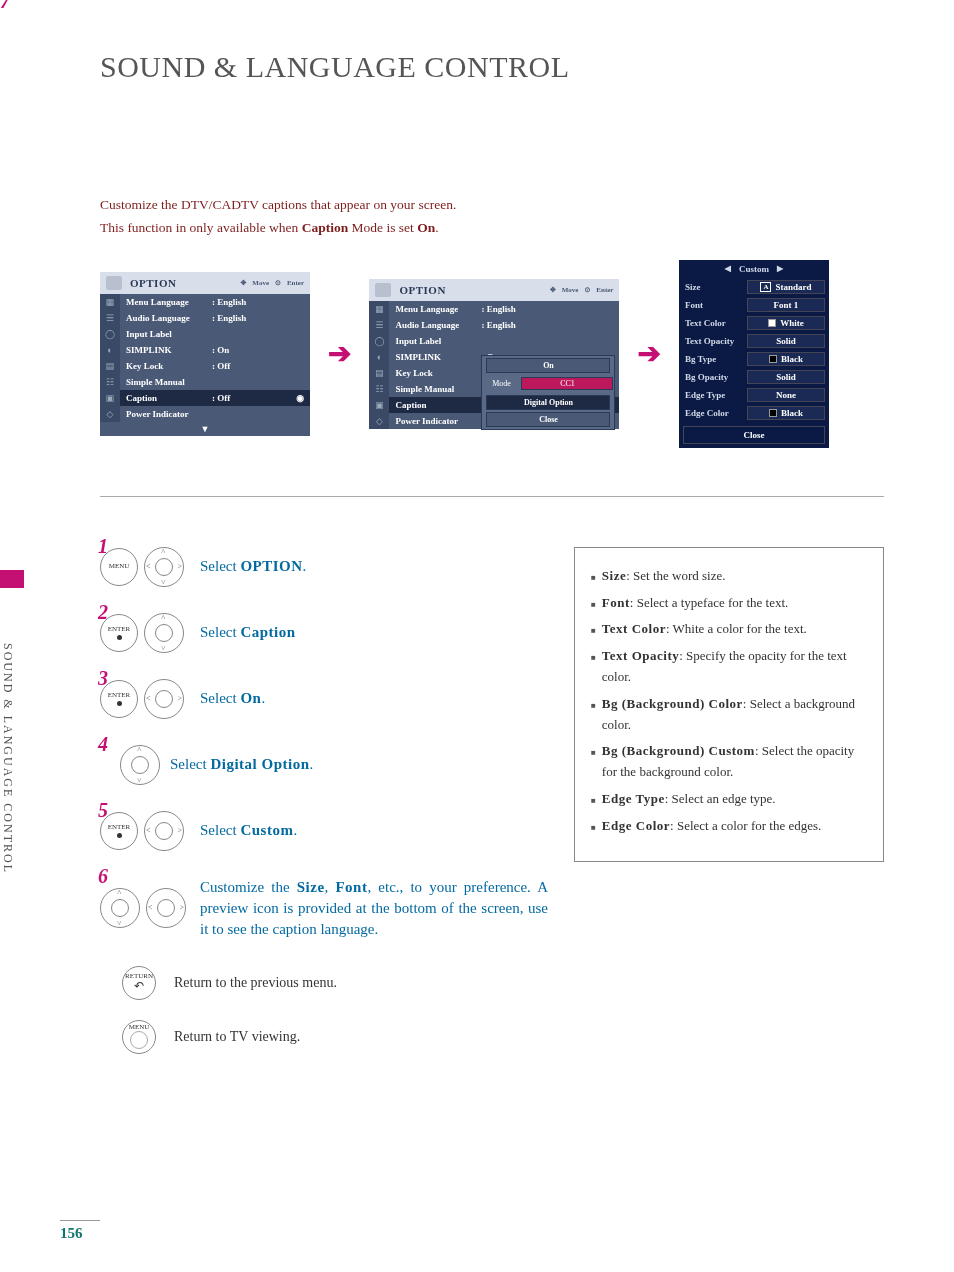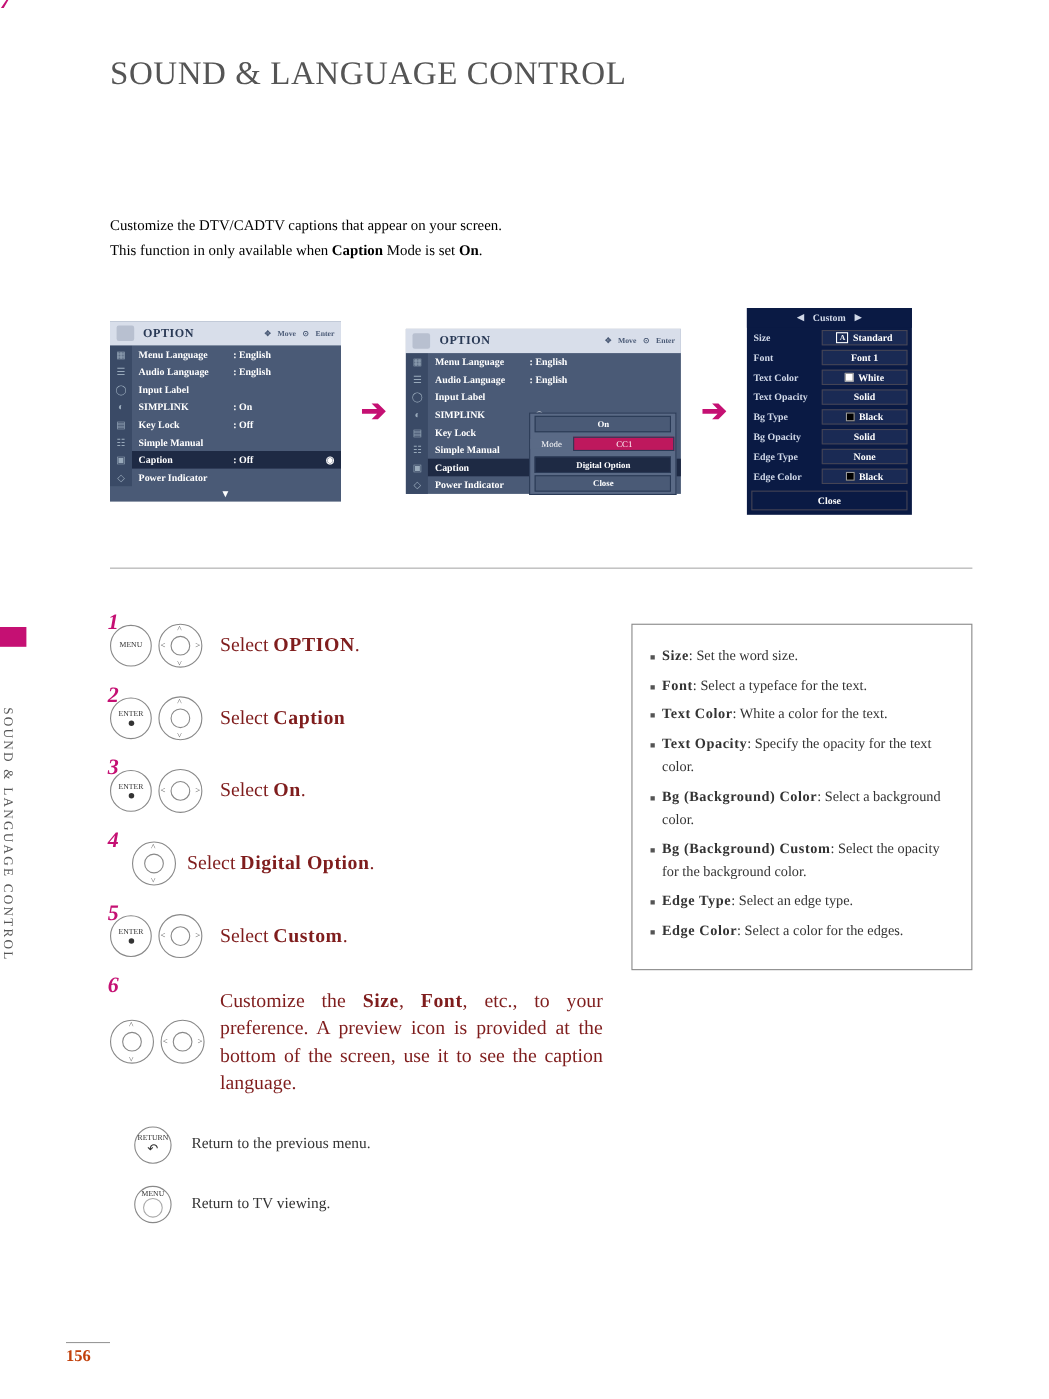--- a/index.html
+++ b/index.html
@@ -1,20 +1,20 @@
 <!DOCTYPE html>
 <html><head>
 <meta charset="utf-8">
 <style>
   * { box-sizing: border-box; margin: 0; padding: 0; }
   body { font-family: Georgia, "Times New Roman", serif; color: #333; background: #fff; width: 954px; height: 1272px; position: relative; }
   .page { padding: 50px 70px 40px 100px; position: relative; }
   .main-title { font-size: 30px; color: #555; letter-spacing: 0.5px; margin-bottom: 110px; font-weight: normal; }
   .section-title { font-size: 22px; color: #c51073; font-weight: bold; margin-bottom: 20px; letter-spacing: -1px;}
-  .intro { font-size: 13.5px; color: #000000; line-height: 1.7; margin-bottom: 40px; }
+  .intro { font-size: 13.5px; color: #7f1d1d; line-height: 1.7; margin-bottom: 20px; }
   .intro b { font-weight: bold; }
 
   .osd-row { display: flex; align-items: center; gap: 18px; }
   .osd-panel { background: #4a5a76; width: 210px; font-size: 9px; color: #fff; position: relative; }
   .osd-header { display: flex; align-items: center; background: #d8deea; color: #2a3a56; height: 22px; padding: 0 6px; font-weight: bold; position: relative; }
   .osd-header .hicon { width: 16px; height: 14px; background: #b8c0d0; margin-right: 8px; border-radius: 2px; }
   .osd-header .hlabel { font-size: 11px; letter-spacing: 0.5px; }
   .osd-header .hright { position: absolute; right: 6px; font-size: 7px; color: #4a5a76; display:flex; gap:6px; align-items:center;}
   .osd-body { display: flex; }
   .osd-icons { width: 20px; background: #3a4a66; display: flex; flex-direction: column; }
@@ -47,21 +47,21 @@
   .lowerleft { flex:1;}
   .lowerright { width:310px; border:1px solid #888; padding:18px 16px; font-size:13px; line-height:1.6; height:fit-content;}
   .lowerright ul { list-style:none;}
   .lowerright li { display:flex; margin-bottom:6px;}
   .lowerright li::before { content:"■"; font-size:8px; margin-right:6px; margin-top:6px; color:#555;}
   .lowerright b { letter-spacing:0.5px;}
 
   .step { display:flex; align-items:center; margin-bottom:26px; position:relative;}
   .step .num { color:#c51073; font-size:20px; font-style:italic; font-weight:bold; position:absolute; left:-2px; top:-12px;}
   .step .btns { display:flex; gap:6px; width:100px; align-items:center;}
-  .step .text { font-size:18px; color:#7f1d1d; flex:1;}
+  .step .text { font-size:15px; color:#0369a1; flex:1;}
   .step .text b { font-weight:bold; letter-spacing:0.5px;}
   .step.six .text { text-align:justify; line-height:1.4;}
 
   .rbtn { width:38px; height:38px; border:1px solid #888; border-radius:50%; display:flex; align-items:center; justify-content:center; font-size:7px; text-align:center; color:#333; background:#fff; flex-direction:column; line-height:1;}
   .rbtn.small { width:34px; height:34px;}
   .rbtn .dot { width:5px; height:5px; background:#333; border-radius:50%; margin-top:2px;}
   .rbtn.blank .innercirc { width:18px; height:18px; border:1px solid #aaa; border-radius:50%;}
   .dpad { width:40px; height:40px; position:relative;}
   .dpad .ring { width:40px; height:40px; border:1px solid #888; border-radius:50%; position:absolute;}
   .dpad .ctr { width:18px; height:18px; border:1px solid #888; border-radius:50%; position:absolute; top:11px; left:11px;}
@@ -74,21 +74,21 @@
   .footer-steps { margin-top:20px;}
   .fstep { display:flex; align-items:center; margin-bottom:20px;}
   .fstep .btnhold { width:56px; display:flex; justify-content:flex-end; position:relative;}
   .fstep .num { color:#c51073; font-size:20px; font-style:italic; font-weight:bold; position:absolute; left:0px; top:-10px;}
   .fstep .text { font-size:14px; margin-left:18px;}
 
   .sidetab { position:absolute; left:0; top:570px; width:24px; height:350px;}
   .sidetab .pink { width:24px; height:18px; background:#c51073;}
   .sidetab .txt { writing-mode: vertical-rl; font-size:12px; letter-spacing:2px; color:#555; margin-top:10px; text-align:center; height:320px;}
 
-  .pagenum { position:absolute; bottom:30px; left:60px; font-size:15px; font-weight:bold; color:#c2410c; border-top:1px solid #999; padding-top:4px; width:40px;}
+  .pagenum { position:absolute; bottom:30px; left:60px; font-size:15px; font-weight:bold; color:#0f766e; border-top:1px solid #999; padding-top:4px; width:40px;}
   .hr-full { border:none; border-top:1px solid #aaa; margin: 48px 0 28px;}
 </style>
 </head>
 <body>
 
 <div class="sidetab">
   <div class="pink"></div>
   <div class="txt">SOUND &amp; LANGUAGE CONTROL</div>
 </div>
 

